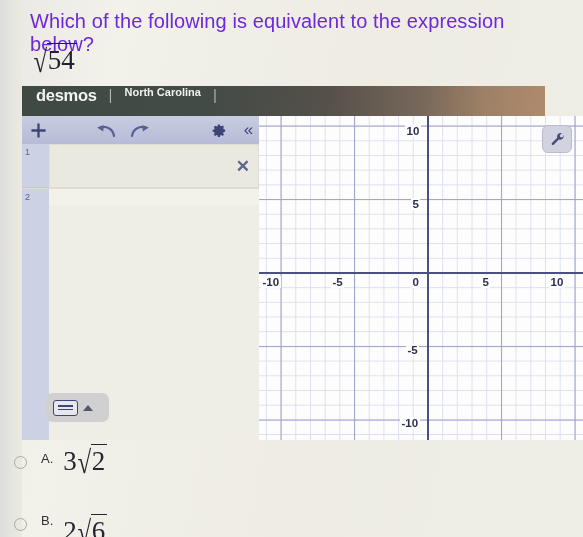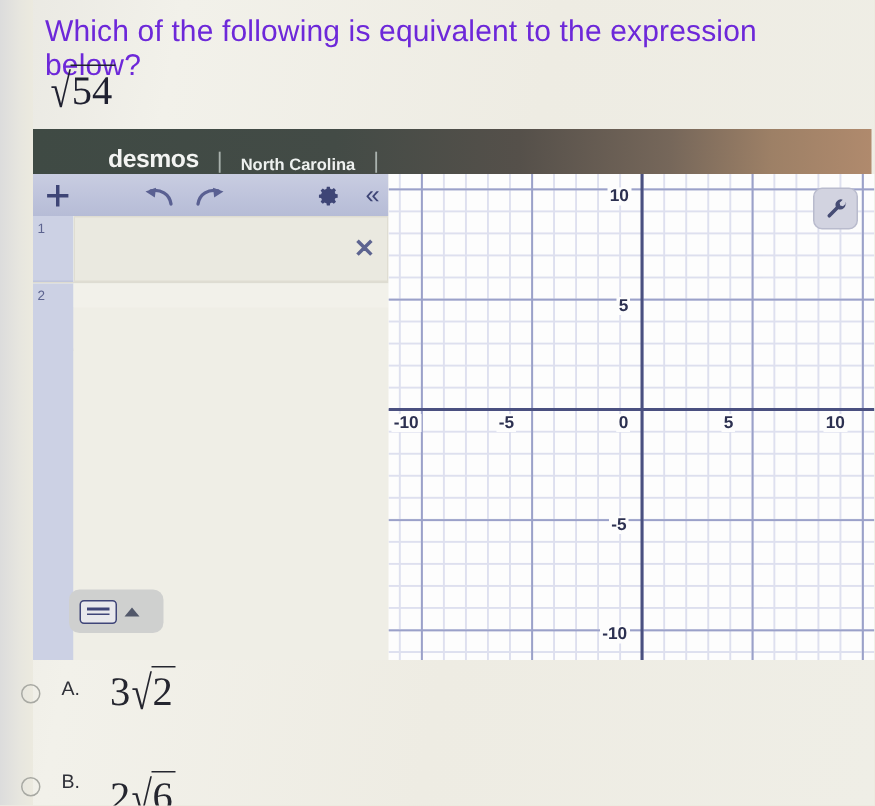--- a/index.html
+++ b/index.html
@@ -76,23 +76,22 @@
 
   .dm-header {
     position: absolute;
     left: 0; top: 0;
     width: 523px;
     height: 30px;
     background: linear-gradient(92deg,
         #3f4a44 0%, #434b46 36%, #55504a 58%,
         #76675a 76%, #9d8066 88%, #b08a6d 100%);
     display: flex;
-    align-items: flex-end;
+    align-items: flex-start;
     overflow: hidden;
-    padding-left: 36px;
   }
   .dm-logo {
     color: #f3f4f2;
     font-size: 16.5px;
     font-weight: bold;
     letter-spacing: -0.3px;
     margin-left: 14px;
   }
   .dm-sep {
     color: #a9b2ad;
@@ -318,21 +317,21 @@
     background: transparent;
   }
   .ans-letter {
     margin-left: 14px;
     margin-top: 3px;
     font-size: 13px;
     color: #2f3038;
     flex: 0 0 auto;
   }
   .ans-expr {
-    margin-left: 20px;
+    margin-left: 10px;
     font-family: "Liberation Serif", serif;
     font-size: 27px;
     color: #25262f;
     margin-top: -4px;
   }
   .answer.clipped { height: 30px; }
   .answer.clipped .ans-expr { margin-top: 4px; }
 </style>
 </head>
 <body>

